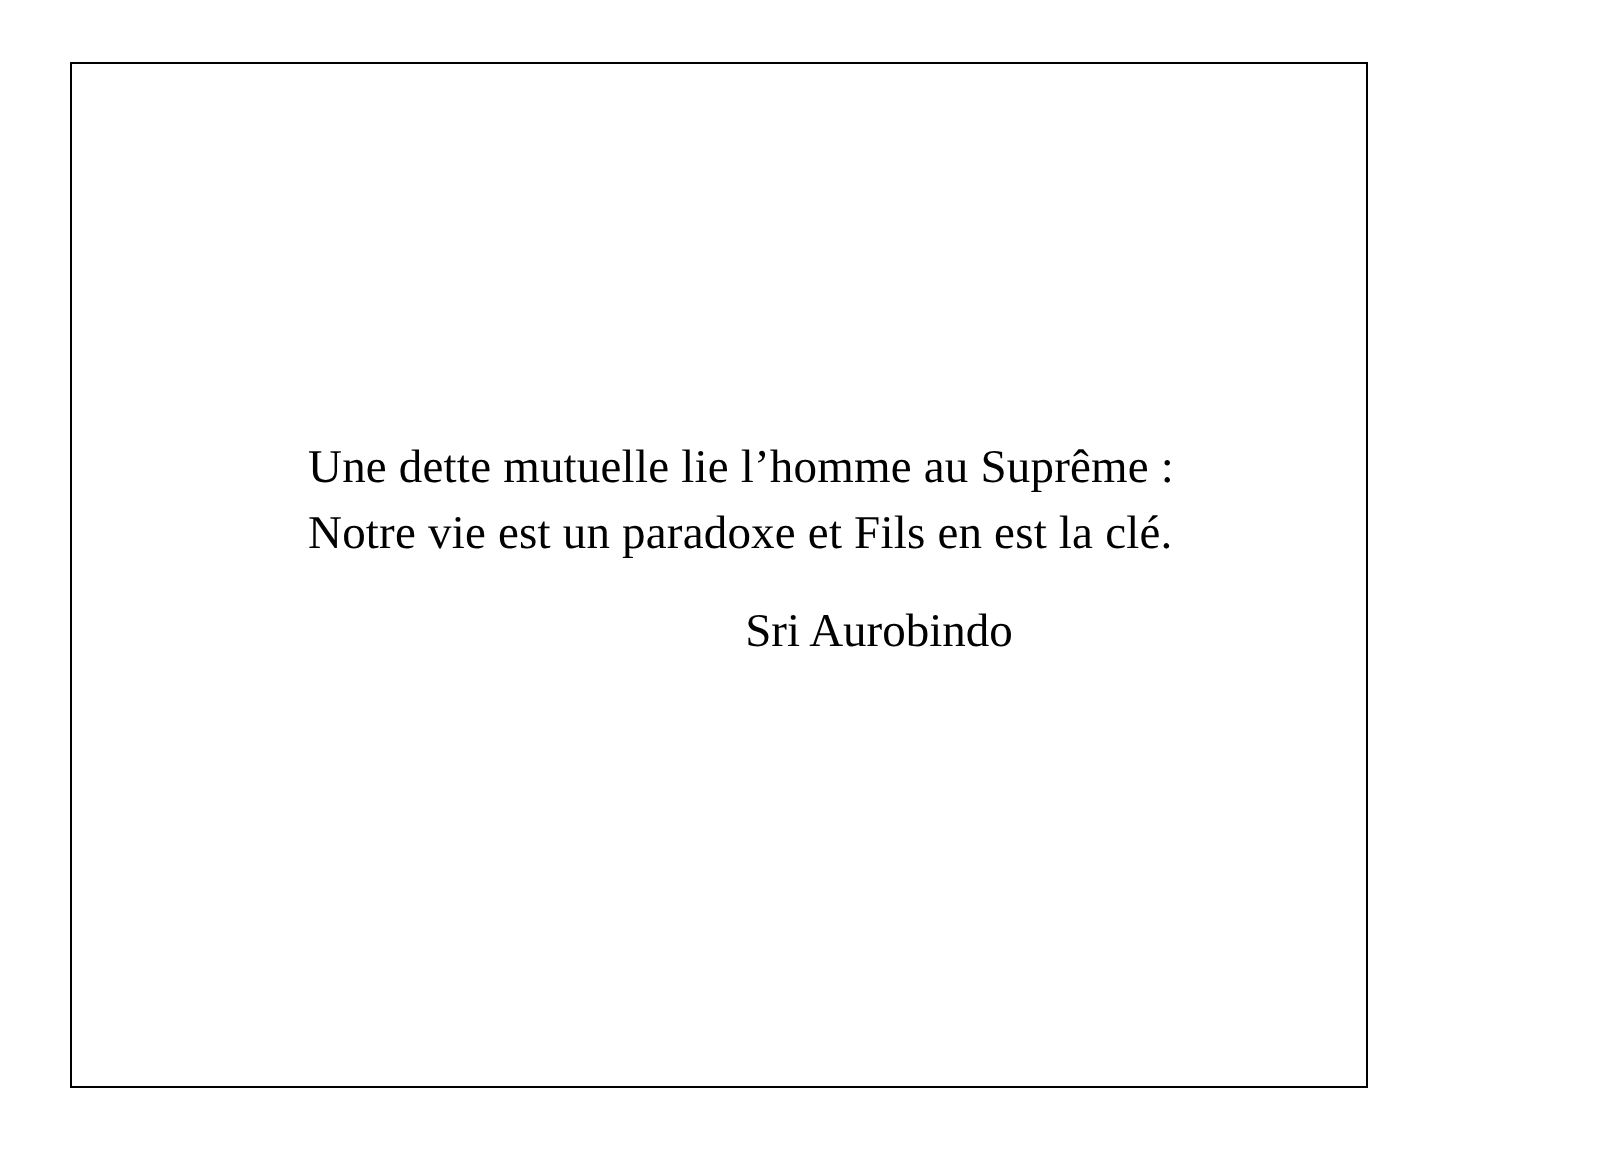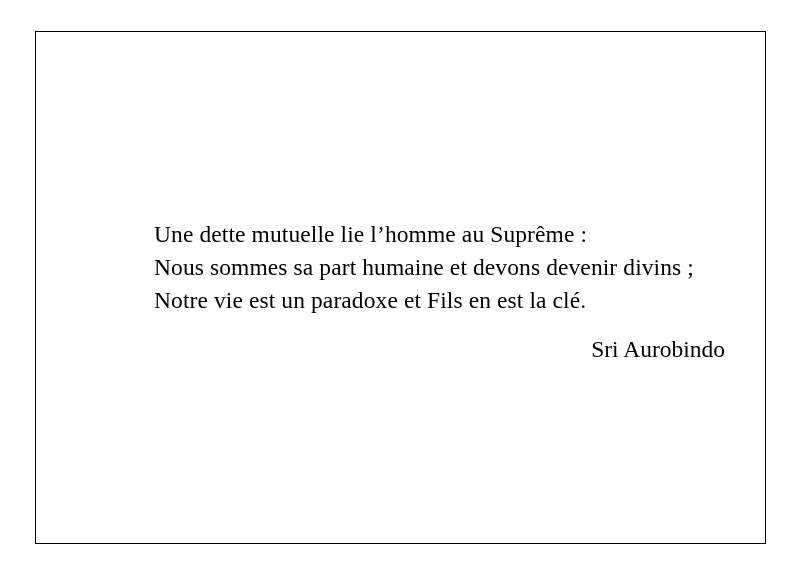--- a/index.html
+++ b/index.html
@@ -18,21 +18,21 @@
     position: relative;
     width: 800px;
     height: 582px;
     background: #ffffff;
     box-sizing: border-box;
   }
   .card-frame {
     position: absolute;
     left: 35px;
     top: 31px;
-    width: 731px;
+    width: 649px;
     height: 513px;
     border: 1px solid #000000;
     background: #ffffff;
     box-sizing: border-box;
   }
   .poem-block {
     position: absolute;
     left: 118px;
     top: 186px;
     width: 580px;
@@ -40,33 +40,32 @@
   .poem-line {
     font-family: "Liberation Serif", serif;
     font-size: 23.5px;
     line-height: 33px;
     color: #000000;
     white-space: pre;
     letter-spacing: 0.1px;
   }
   .attribution {
     margin-top: 16px;
-    text-align: right;
+    text-align: center;
     padding-right: 9px;
     font-family: "Liberation Serif", serif;
     font-size: 23.5px;
     line-height: 33px;
     color: #000000;
   }
 </style>
 </head>
 <body>
 
 <div class="page">
   <div class="card-frame">
     <div class="poem-block">
       <div class="poem-line">Une dette mutuelle lie l’homme au Suprême :</div>
-      <div class="poem-line">Nous sommes sa part humaine et devons devenir divins ;</div>
       <div class="poem-line">Notre vie est un paradoxe et Fils en est la clé.</div>
       <div class="attribution">Sri Aurobindo</div>
     </div>
   </div>
 </div>
 
 </body></html>

